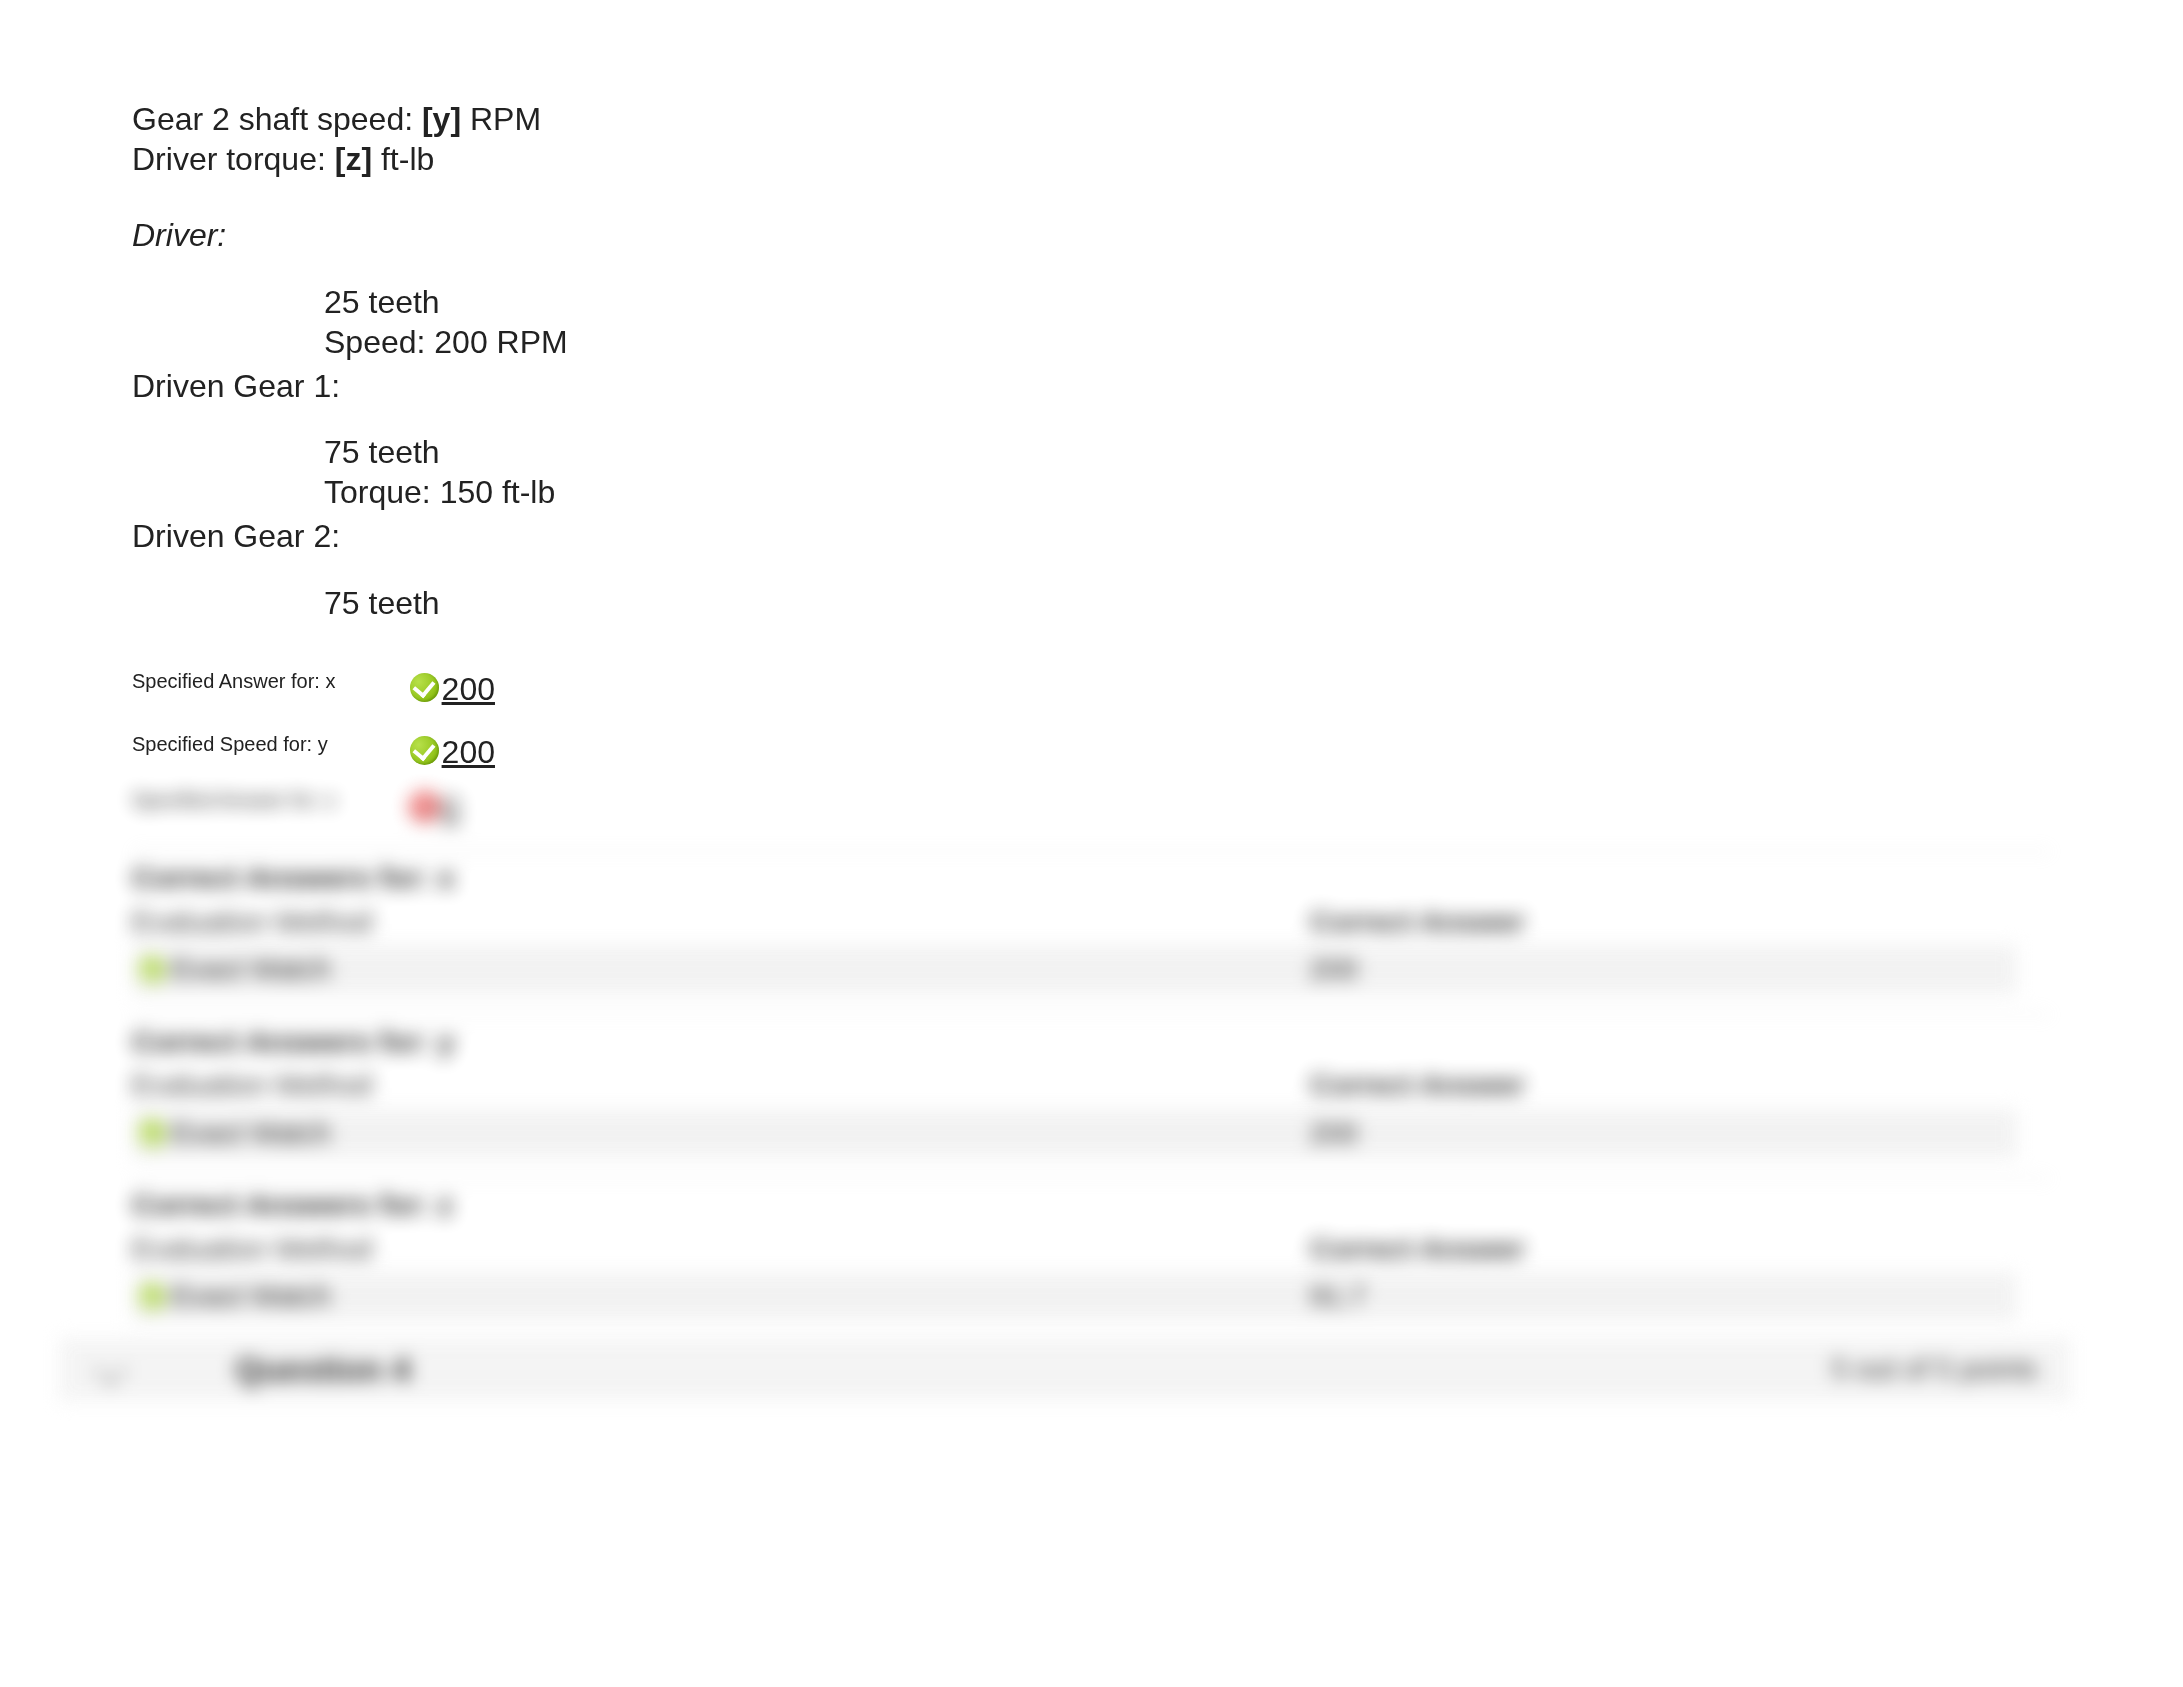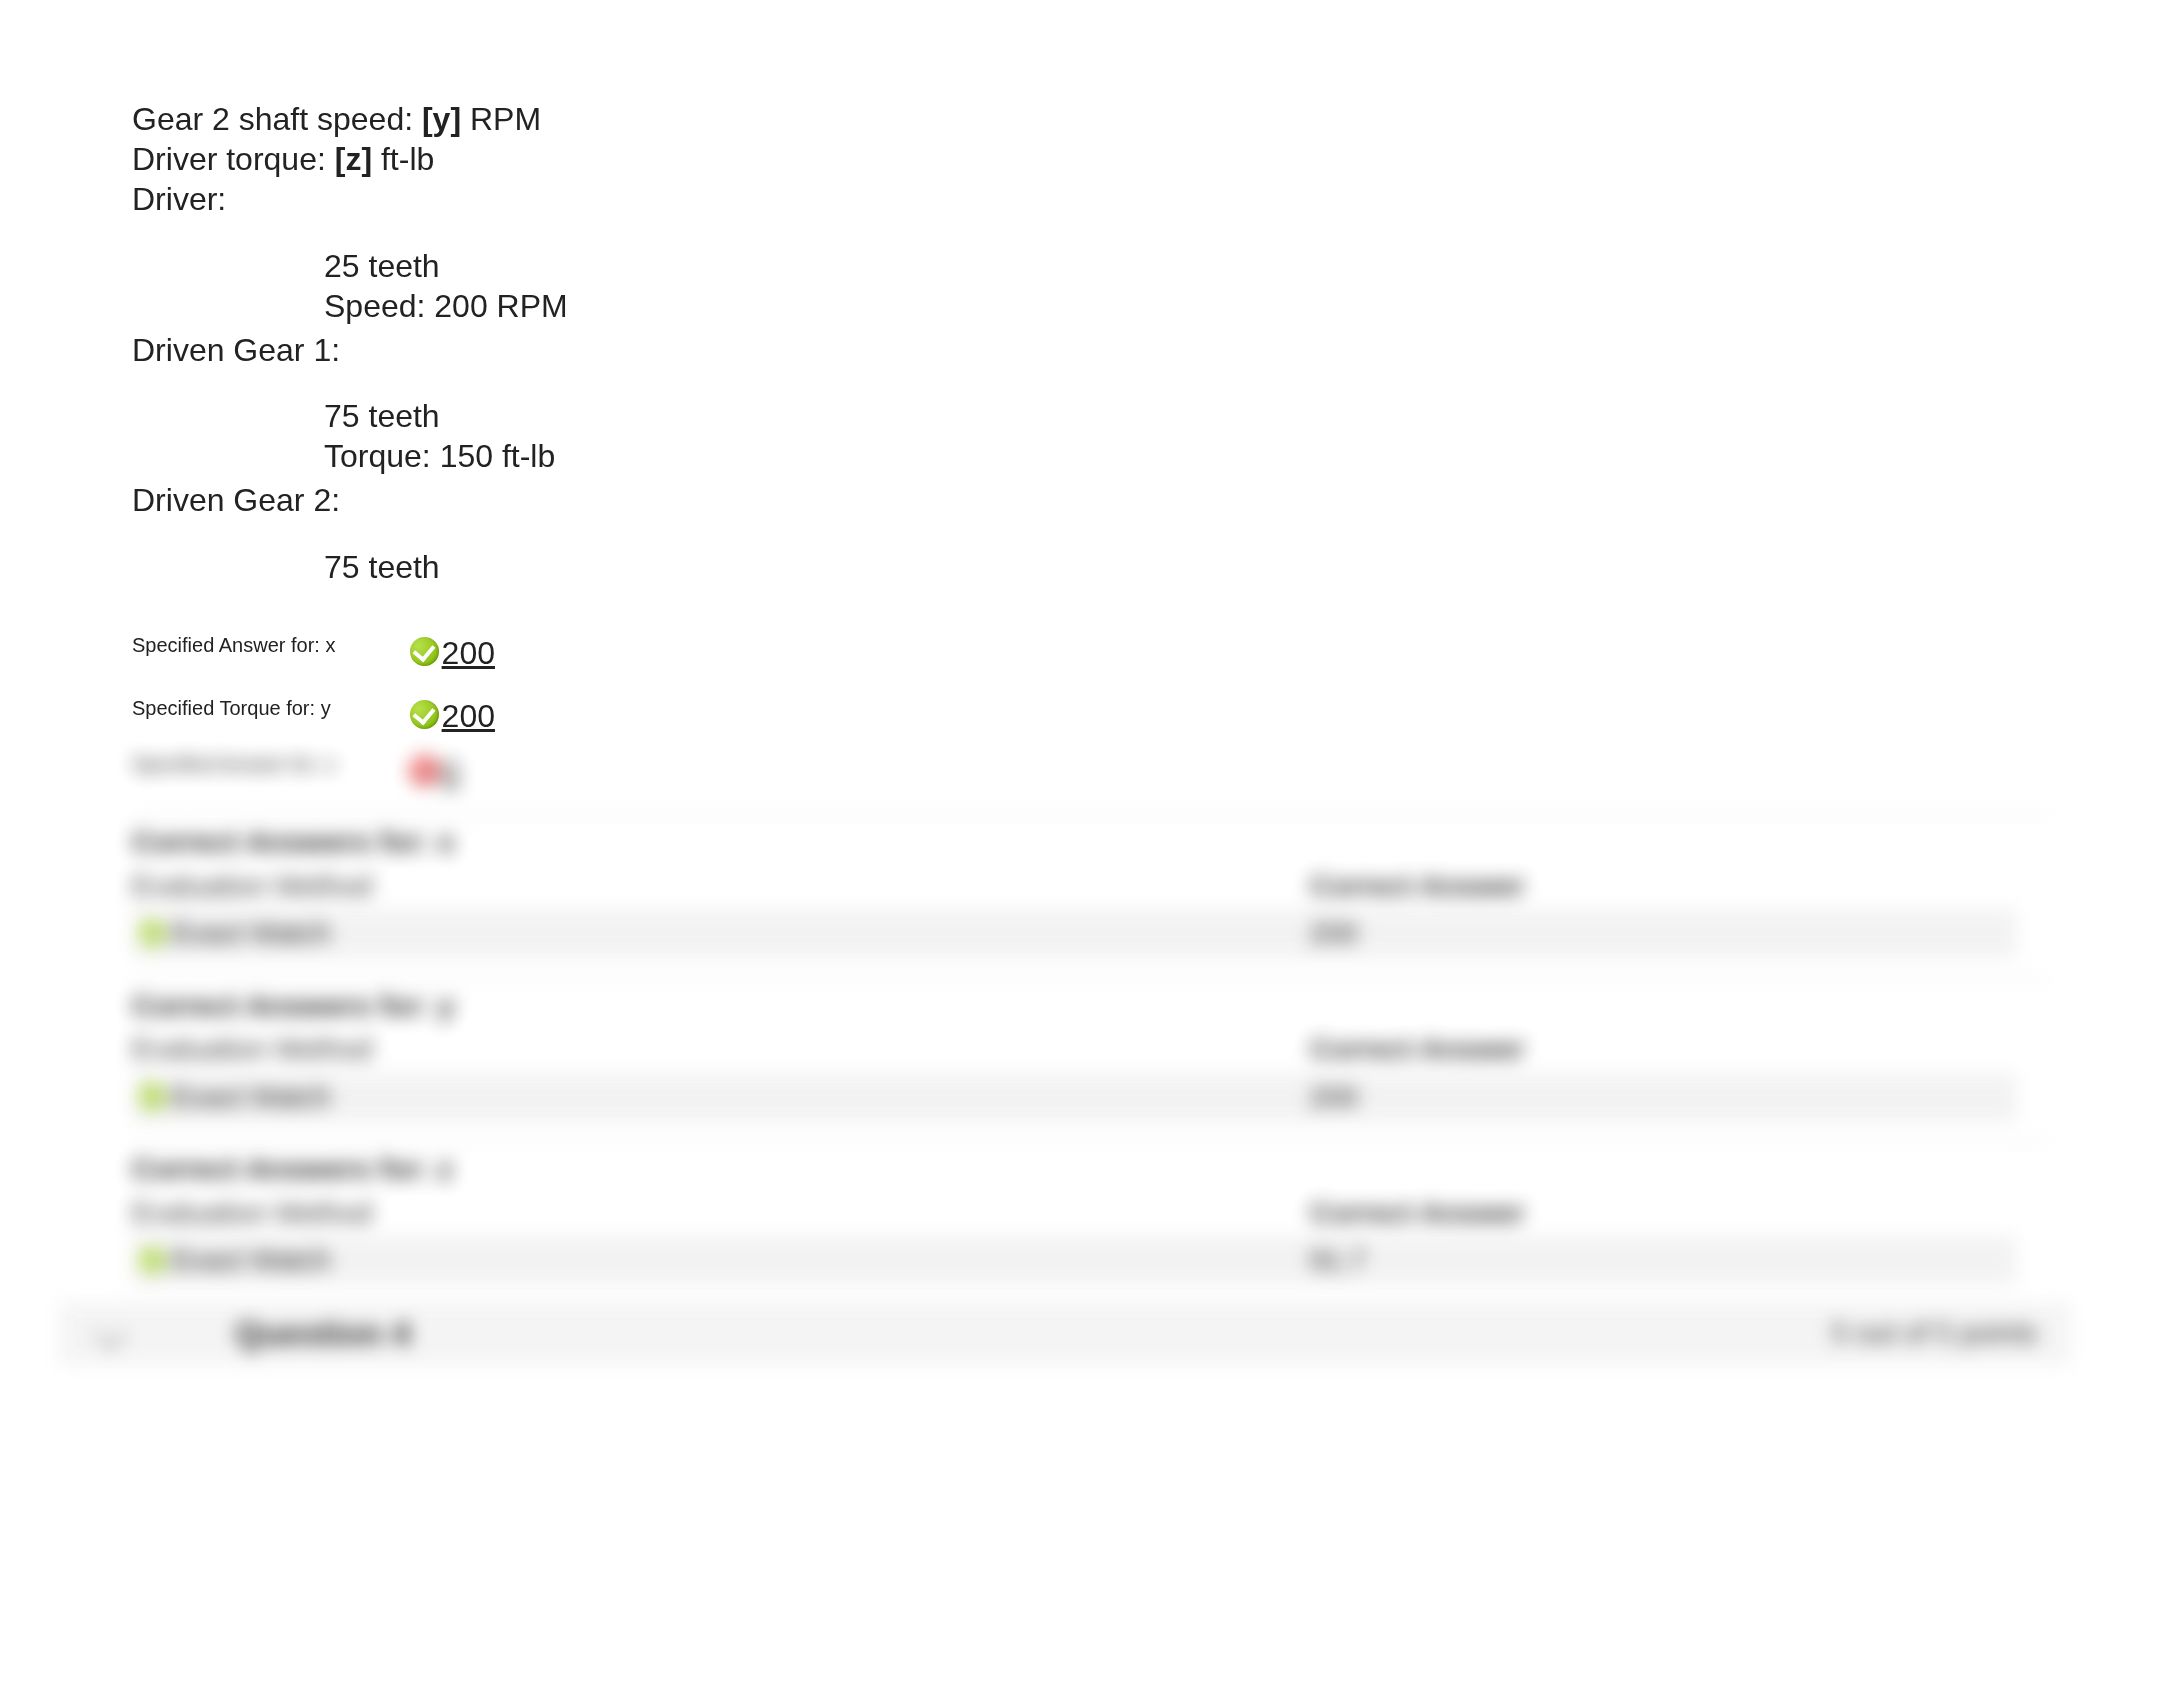--- a/index.html
+++ b/index.html
@@ -17,20 +17,22 @@
       padding: 99px 132px 64px 132px;
     }
     .qtext {
       font-size: 32px;
       line-height: 1.25;
     }
     .qtext .bold {
       font-weight: 700;
     }
     .gear-label {
+      margin-top: 36px;
+      font-style: italic;
     }
     .gear-detail {
       margin-left: 192px;
       margin-top: 26.5px;
     }
     .gear-detail .line {
       display: block;
     }
     
     .spec-table {
@@ -221,21 +223,21 @@
   </div>
 
   <div class="spec-table">
     <div class="spec-row">
       <div class="spec-label">Specified Answer for: x</div>
       <div class="spec-value">
         <span class="icon icon-correct"></span><span class="valtxt">200</span>
       </div>
     </div>
     <div class="spec-row">
-      <div class="spec-label">Specified Torque for: y</div>
+      <div class="spec-label">Specified Speed for: y</div>
       <div class="spec-value">
         <span class="icon icon-correct"></span><span class="valtxt">200</span>
       </div>
     </div>
 
     <div class="blur-wrap">
       <div class="spec-row">
         <div class="spec-label">Specified Answer for: z</div>
         <div class="spec-value">
           <span class="icon icon-wrong"></span><span class="valtxt">0</span>

